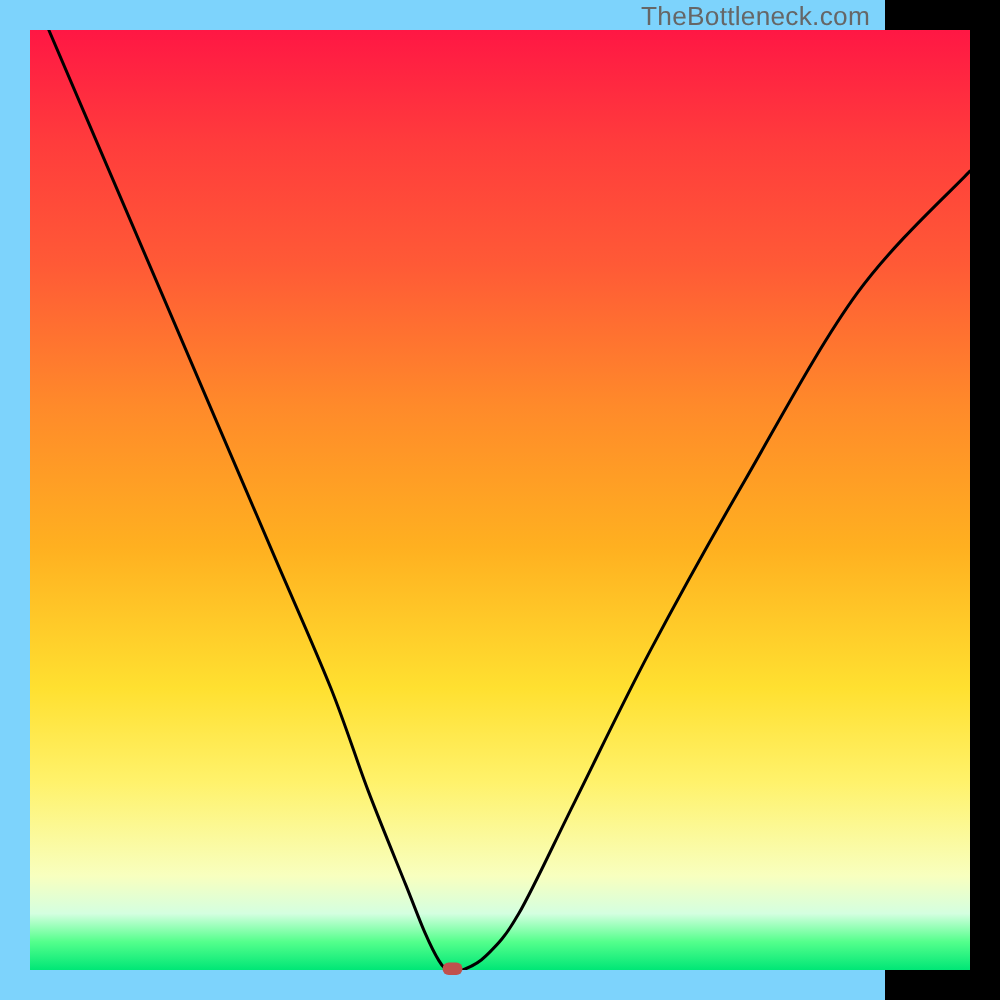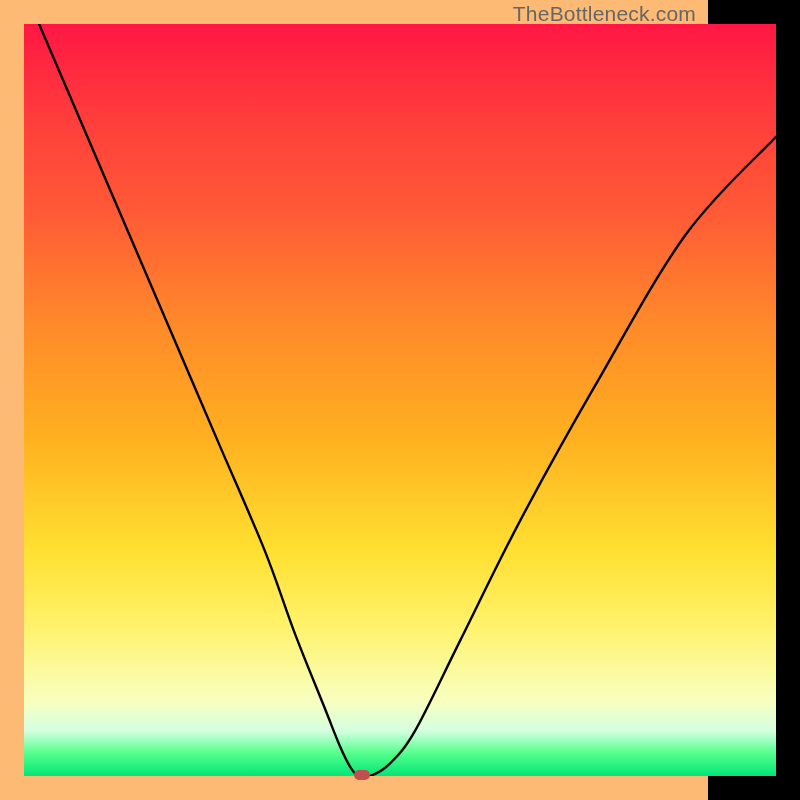--- a/index.html
+++ b/index.html
@@ -8,21 +8,21 @@
     width: 800px;
     height: 800px;
     background: #000;
     font-family: Arial, Helvetica, sans-serif;
     overflow: hidden;
   }
   .frame {
     position: relative;
     width: 708px;
     height: 800px;
-    background: #fdba74;
+    background: #7dd3fc;
   }
   .plot-area {
     position: absolute;
     left: 24px;
     top: 24px;
     width: 752px;
     height: 752px;
     
     background: linear-gradient(
       to bottom,

